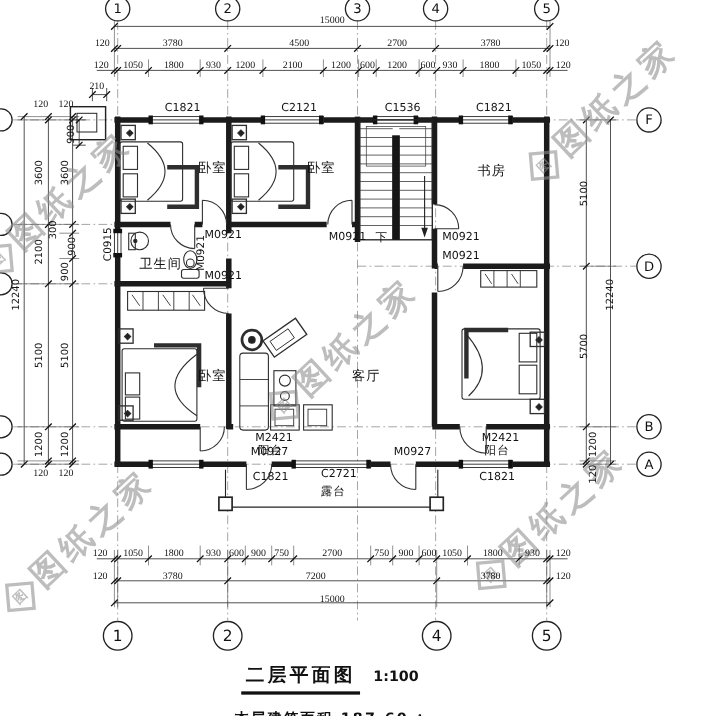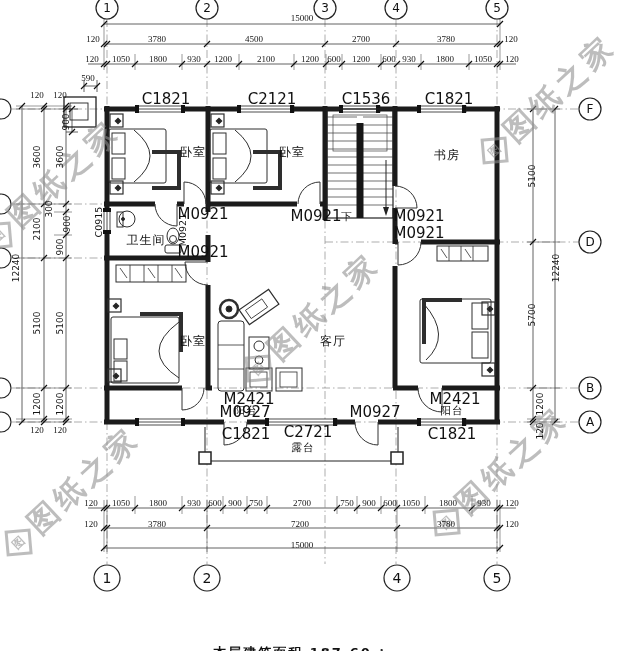--- a/index.html
+++ b/index.html
@@ -1,21 +1,21 @@
 <!DOCTYPE html>
 <html><head>
 <meta charset="utf-8">
 <style>
   html,body{margin:0;padding:0;background:#fff;}
   #page{position:relative;width:640px;height:651px;background:#fff;overflow:hidden;
         font-family:"DejaVu Sans",sans-serif;color:#111;}
   #page svg{position:absolute;left:0;top:0;}
   .d{position:absolute;font-size:9px;line-height:1;white-space:nowrap;transform:translate(-50%,-50%);color:#151515;font-family:Liberation Serif, serif;}
   .dv{position:absolute;font-size:9px;line-height:1;white-space:nowrap;transform:translate(-50%,-50%) rotate(-90deg);color:#151515;}
-  .o{position:absolute;font-size:15px;line-height:1;white-space:nowrap;transform:translate(-50%,-50%);color:#111;padding-left:12px;}
+  .o{position:absolute;font-size:10px;line-height:1;white-space:nowrap;transform:translate(-50%,-50%);color:#111;padding-left:12px;}
   .ov{position:absolute;font-size:9.5px;line-height:1;white-space:nowrap;transform:translate(-50%,-50%) rotate(-90deg);color:#111;}
   .r{position:absolute;font-size:12px;line-height:1;letter-spacing:1px;white-space:nowrap;transform:translate(-50%,-50%);color:#111;}
   .wm{position:absolute;display:flex;align-items:center;gap:7px;transform:translate(-50%,-50%) rotate(-43deg);
       color:#8f8f8f;opacity:.58;font-size:30px;font-weight:bold;letter-spacing:5px;white-space:nowrap;z-index:5;}
   .wm .lg{flex:0 0 auto;width:20px;height:20px;border:3px solid #8f8f8f;transform:rotate(38deg);
       display:flex;align-items:center;justify-content:center;font-size:12px;letter-spacing:0;}
   .wm .lg span{transform:rotate(-38deg);}
   .footer{position:absolute;left:300px;top:617px;transform:translate(-50%,-50%);display:flex;align-items:baseline;gap:12px;white-space:nowrap;}
   .footer .ttl{font-size:17px;font-weight:bold;letter-spacing:3px;border-bottom:3px solid #111;padding:0 4px 3px 4px;}
   .footer .scl{font-size:13px;font-weight:bold;}
@@ -290,39 +290,39 @@
         <span>图</span>
       </span>
       <span>图纸之家</span>
     </div>
 
 <div class="txt">
 
   <span class="d" style="left:302px;top:18px">15000</span>
   <span class="d" style="left:93px;top:39px">120</span>
   <span class="d" style="left:157px;top:39px">3780</span>
-  <span class="d" style="left:254px;top:39px">4500</span>
+  <span class="d" style="left:272px;top:39px">4500</span>
   <span class="d" style="left:361px;top:39px">2700</span>
   <span class="d" style="left:446px;top:39px">3780</span>
   <span class="d" style="left:511px;top:39px">120</span>
   <span class="d" style="left:92px;top:59px">120</span>
   <span class="d" style="left:121px;top:59px">1050</span>
   <span class="d" style="left:158px;top:59px">1800</span>
   <span class="d" style="left:194px;top:59px">930</span>
   <span class="d" style="left:223px;top:59px">1200</span>
   <span class="d" style="left:266px;top:59px">2100</span>
   <span class="d" style="left:310px;top:59px">1200</span>
   <span class="d" style="left:334px;top:59px">600</span>
   <span class="d" style="left:361px;top:59px">1200</span>
   <span class="d" style="left:389px;top:59px">600</span>
   <span class="d" style="left:409px;top:59px">930</span>
   <span class="d" style="left:445px;top:59px">1800</span>
   <span class="d" style="left:483px;top:59px">1050</span>
   <span class="d" style="left:512px;top:59px">120</span>
-  <span class="d" style="left:88px;top:78px">590</span>
+  <span class="d" style="left:88px;top:78px">210</span>
   <span class="dv" style="left:66px;top:122px">900</span>
 
   <span class="dv" style="left:16px;top:268px">12240</span>
   <span class="d" style="left:37px;top:95px">120</span>
   <span class="dv" style="left:37px;top:157px">3600</span>
   <span class="dv" style="left:37px;top:229px">2100</span>
   <span class="dv" style="left:37px;top:323px">5100</span>
   <span class="dv" style="left:37px;top:404px">1200</span>
   <span class="d" style="left:37px;top:430px">120</span>
   <span class="d" style="left:60px;top:95px">120</span>
@@ -350,21 +350,21 @@
   <span class="d" style="left:302px;top:503px">2700</span>
   <span class="d" style="left:347px;top:503px">750</span>
   <span class="d" style="left:369px;top:503px">900</span>
   <span class="d" style="left:390px;top:503px">600</span>
   <span class="d" style="left:411px;top:503px">1050</span>
   <span class="d" style="left:448px;top:503px">1800</span>
   <span class="d" style="left:484px;top:503px">930</span>
   <span class="d" style="left:512px;top:503px">120</span>
   <span class="d" style="left:91px;top:524px">120</span>
   <span class="d" style="left:157px;top:524px">3780</span>
-  <span class="d" style="left:300px;top:524px">7200</span>
+  <span class="d" style="left:287px;top:524px">7200</span>
   <span class="d" style="left:446px;top:524px">3780</span>
   <span class="d" style="left:512px;top:524px">120</span>
   <span class="d" style="left:302px;top:545px">15000</span>
 
   <span class="r" style="left:193px;top:152px">卧室</span>
   <span class="r" style="left:292px;top:152px">卧室</span>
   <span class="r" style="left:447px;top:155px">书房</span>
   <span class="r" style="left:146px;top:240px">卫生间</span>
   <span class="r" style="left:333px;top:341px">客厅</span>
   <span class="r" style="left:193px;top:341px">卧室</span>
@@ -386,15 +386,19 @@
   <span class="o" style="left:413px;top:233px">M0921</span>
   <span class="o" style="left:243px;top:399px">M2421</span>
   <span class="o" style="left:449px;top:399px">M2421</span>
   <span class="o" style="left:239px;top:412px">M0927</span>
   <span class="o" style="left:369px;top:412px">M0927</span>
   <span class="o" style="left:240px;top:434px">C1821</span>
   <span class="o" style="left:302px;top:432px">C2721</span>
   <span class="o" style="left:446px;top:434px">C1821</span>
 </div>
 
+<div class="footer">
+  <span class="ttl">二层平面图</span>
+  <span class="scl">1:100</span>
+</div>
 <div class="areanote">本层建筑面积 187.60㎡</div>
 
 </div>
 
 </body></html>

